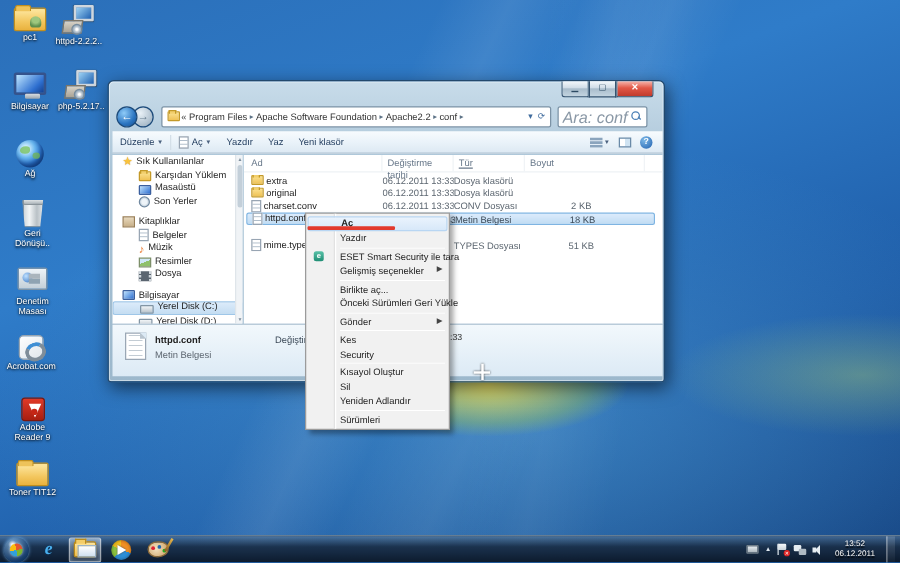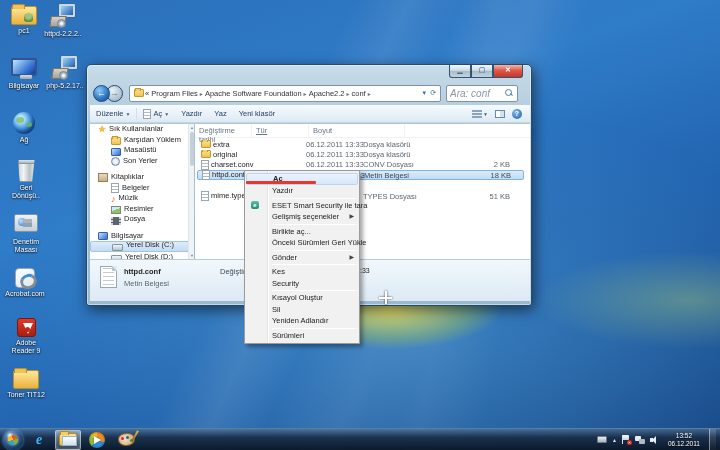--- a/index.html
+++ b/index.html
@@ -75,21 +75,21 @@
   .addr-row { position:absolute; left:0; top:17px; width:100%; height:22px; display:flex; align-items:center; padding:0 6px; }
   .navcirc { width:17px; height:17px; border-radius:50%; border:1px solid #1c4a7a; display:flex; align-items:center; justify-content:center; font-size:9px; color:#fff; flex:none; }
   .navcirc.back { background:radial-gradient(circle at 35% 30%, #8ecbf8, #2b74c0 60%, #1a4f8e); z-index:2; }
   .navcirc.fwd { background:radial-gradient(circle at 35% 30%, #e9f1f7, #b6c6d3 60%, #93a9ba); color:#6c8193; margin-left:-4px; }
   .addrbar { flex:none; width:312px; height:17px; margin-left:6px; background:#fff; border:1px solid #7c93a6; border-radius:2px; display:flex; align-items:center; padding:0 2px 0 4px; font-size:7.5px; color:#333; overflow:hidden; }
   .bc-seg { padding:0 1px; white-space:nowrap; }
   .bc-sep { color:#5c7286; font-size:6px; padding:0 1px; }
   .addr-sp { flex:1; }
   .addr-btn { color:#3f6b9d; font-size:7px; padding:0 2px; }
   .searchbox { flex:none; width:72px; height:17px; margin-left:5px; background:#fff; border:1px solid #7c93a6; border-radius:2px; display:flex; align-items:center; }
-  .searchbox input { border:none; outline:none; width:58px; font-size:10px; padding-left:3px; font-family:"Liberation Sans",sans-serif; background:transparent; }
+  .searchbox input { border:none; outline:none; width:58px; font-size:13px; padding-left:3px; font-family:"Liberation Sans",sans-serif; background:transparent; }
   .searchbox input::placeholder { font-style:italic; color:#8a98a6; }
   .mag { position:relative; width:8px; height:8px; flex:none; }
   .mag::before { content:""; position:absolute; left:0; top:0; width:5px; height:5px; border:1px solid #4a7fb5; border-radius:50%; }
   .mag::after { content:""; position:absolute; left:5px; top:5px; width:3px; height:1px; background:#4a7fb5; transform:rotate(45deg); }
 
   .toolbar { position:absolute; left:3px; top:40px; width:440px; height:18px; background:linear-gradient(#f7fbfe,#e9f2f9 55%,#dde9f3); border-bottom:1px solid #c7d4df; display:flex; align-items:center; font-size:7.5px; color:#1e395b; }
   .tbitem { padding:0 6px; display:flex; align-items:center; gap:2px; }
   .tb-dd { font-size:5px; color:#4a617e; }
   .tb-sep { width:1px; height:12px; background:#d4dfe8; }
   .tb-right { margin-left:auto; display:flex; align-items:center; gap:7px; padding-right:8px; }
@@ -111,21 +111,21 @@
   .col { padding:2px 0 0 4px; border-right:1px solid #f0f3f6; height:100%; }
   .c-name { width:111px; padding-left:6px; }
   .c-date { width:57px; }
   .c-type { width:57px;text-decoration:underline; }
   .c-size { width:96px; }
   .frow { position:absolute; left:2px; width:327px; height:10.3px; display:flex; align-items:center; font-size:7.5px; color:#1e1e1e; }
   .frow .cell { white-space:nowrap; overflow:hidden; }
   .f-name { width:109px; padding-left:4px; display:flex; align-items:flex-start; gap:2px; }
   .f-date { width:57px; color:#5c6670; }
   .f-type { width:57px; color:#5c6670; }
-  .f-size { width:94px; color:#5c6670; text-align:right; padding-right:4px; }
+  .f-size { width:94px; color:#5c6670; text-align:center; padding-right:4px; }
   .frow.sel { background:linear-gradient(#dcebfc,#c1dcf3); border:1px solid #7eb4e2; border-radius:2px; }
   .frow.sel .f-date,.frow.sel .f-type,.frow.sel .f-size { color:#3c4a58; }
 
   .details { position:absolute; left:3px; top:194px; width:440px; height:42px; background:linear-gradient(#f2f8fc,#dceaf5); border-top:1px solid #b9cbd9; font-size:7.5px; color:#3c4a58; }
   .dp-icon { position:absolute; left:10px; top:6px; width:17px; height:22px; background:#fff; border:1px solid #9aa7b5;
     background-image:linear-gradient(#c3ccd4 1px, transparent 1px); background-size:70% 4px; background-position:2px 5px; background-repeat:repeat-y; }
   .dp-icon::after { content:""; position:absolute; right:-1px; top:-1px; border-style:solid; border-width:0 5px 5px 0; border-color:#dceaf5 #dceaf5 #b9c5d0 #b9c5d0; }
   .dp-name { position:absolute; left:34px; top:7px; font-weight:bold; color:#1e1e1e; }
   .dp-type { position:absolute; left:34px; top:19px; color:#5c6670; }
   .dp-l1 { position:absolute; left:130px; top:7px; }
@@ -361,20 +361,21 @@
       </div>
     <div class="nav-scroll">
       <span class="sarr" style="top:1px;">▲</span>
       <span class="thumb"></span>
       <span class="sarr" style="bottom:1px;">▼</span>
     </div>
   </div>
 
   <div class="filelist">
     <div class="cols">
+      <div class="col c-name">Ad</div>
       <div class="col c-date">Değiştirme tarihi</div>
       <div class="col c-type">Tür</div>
       <div class="col c-size">Boyut</div>
     </div>
     <div class="frow" style="top:15px;">
       <div class="cell f-name">
           <span class="ic-folder"></span>
           <span>extra</span>
         </div>
       <div class="cell f-date">06.12.2011 13:33</div>

